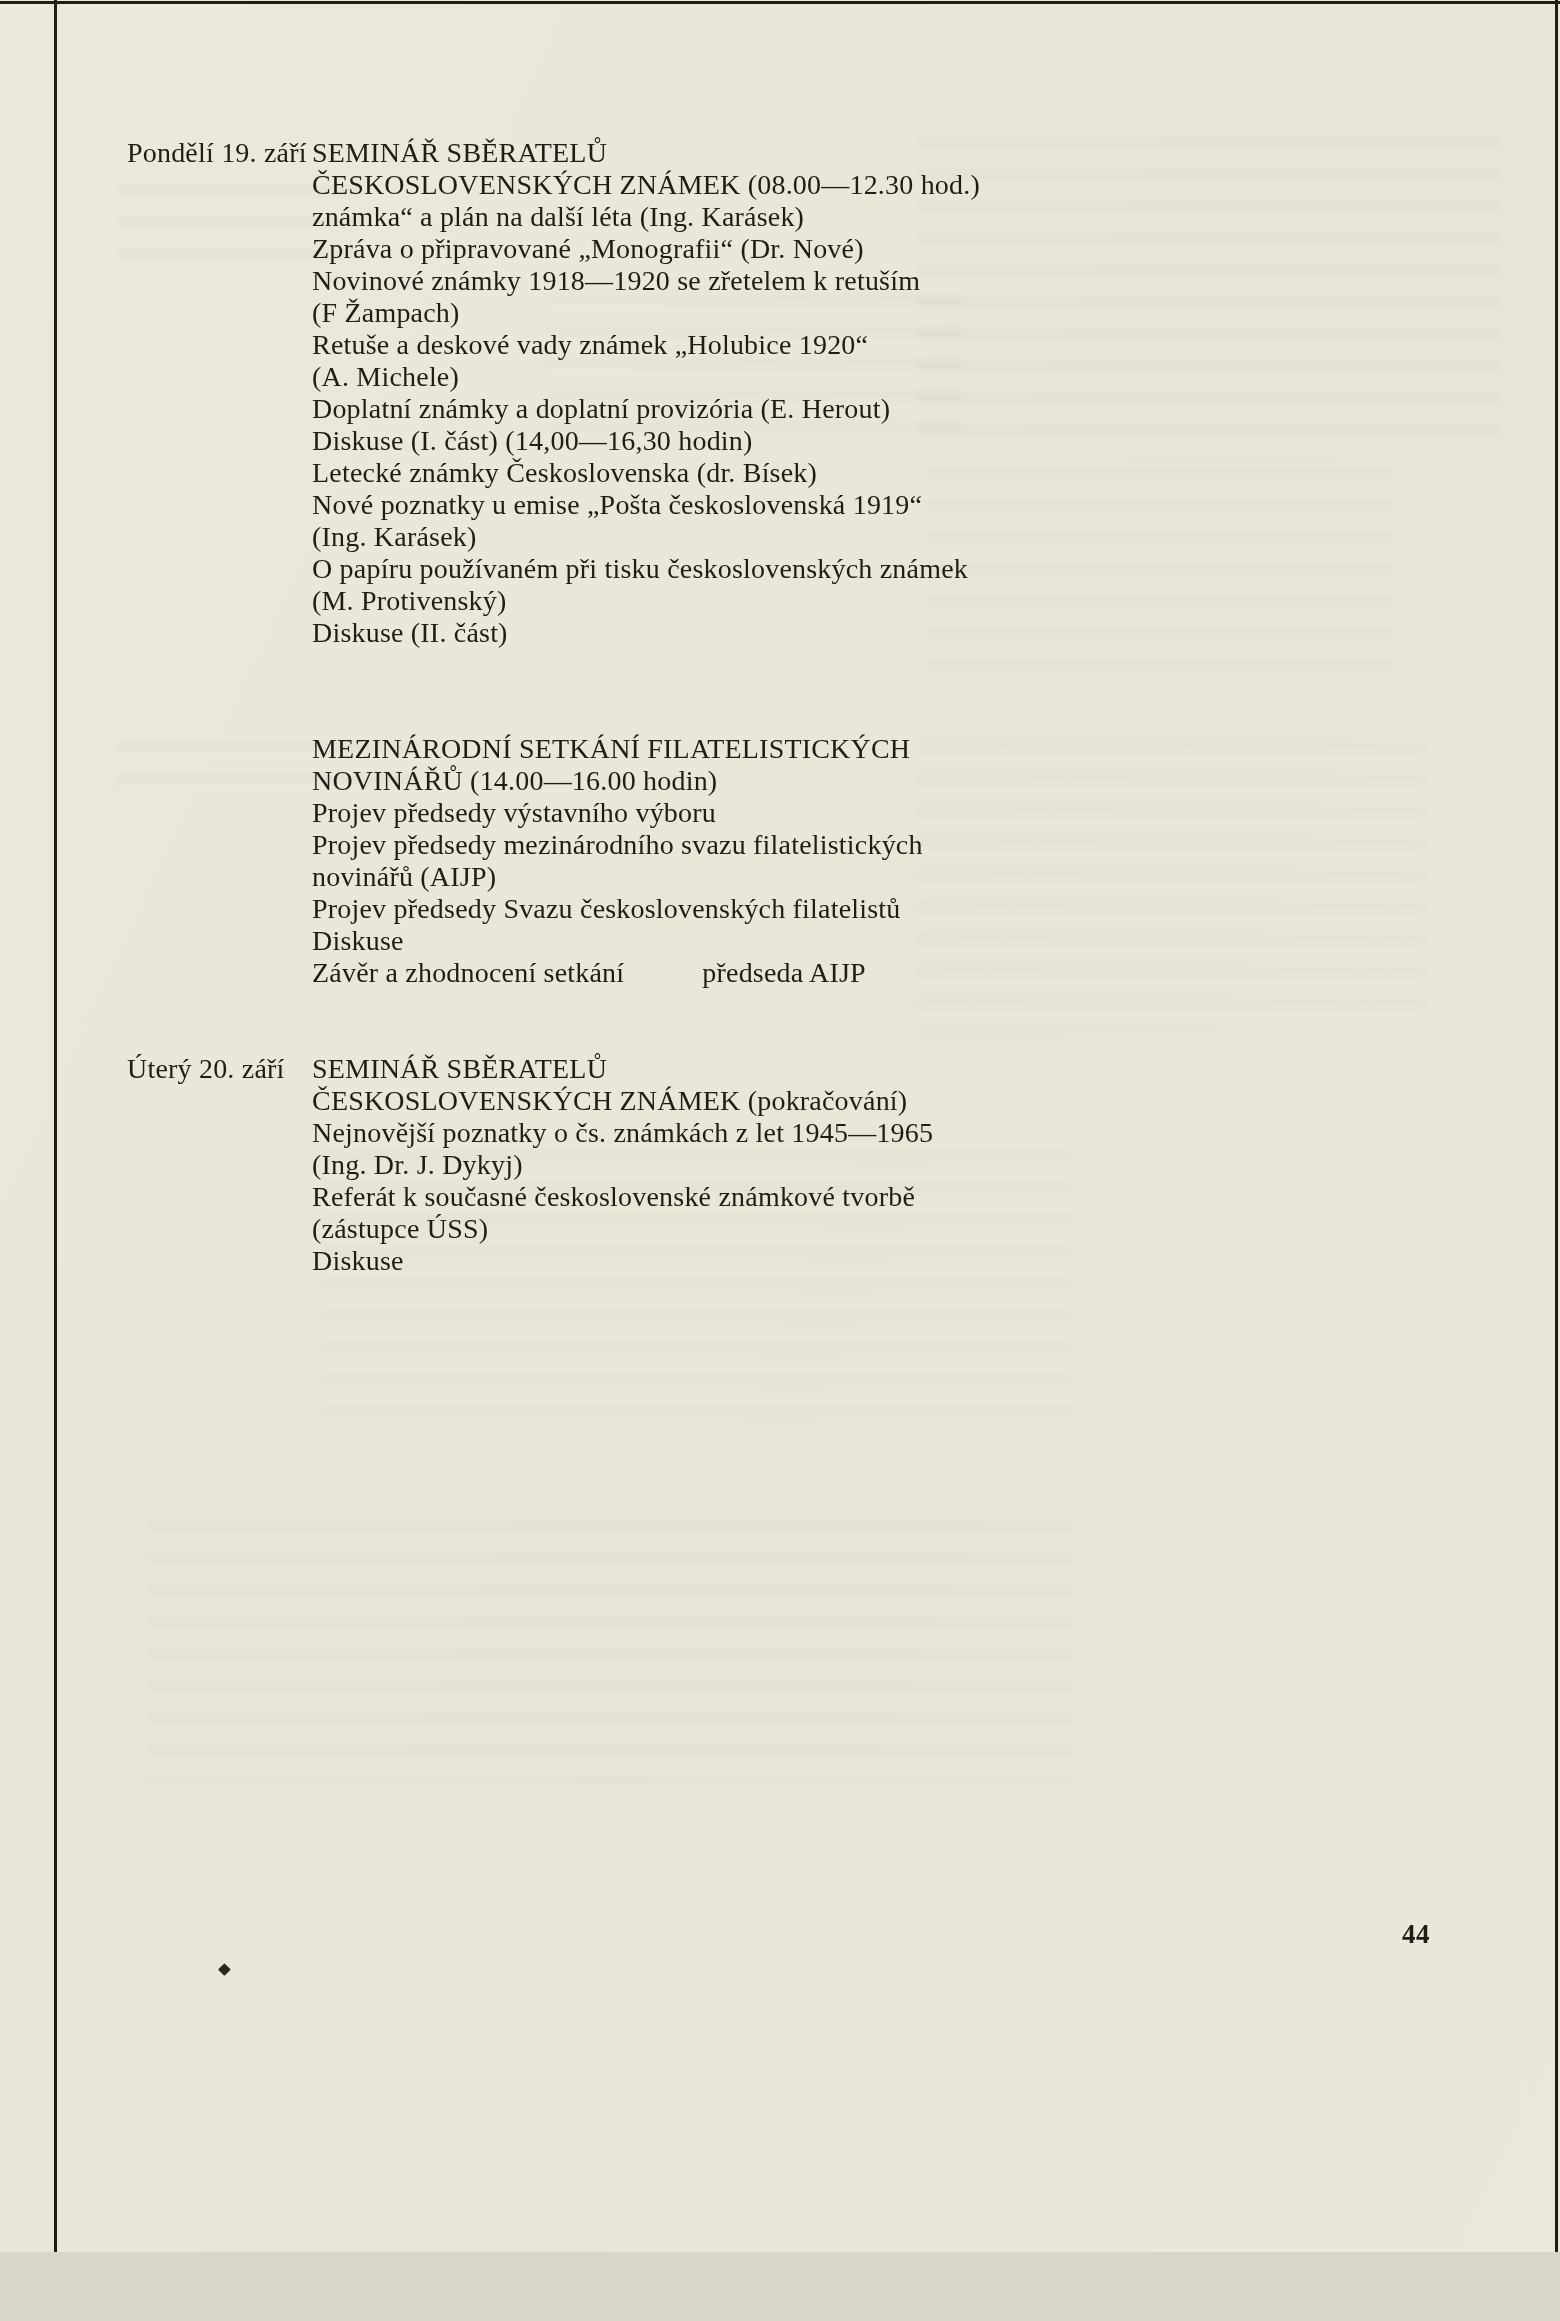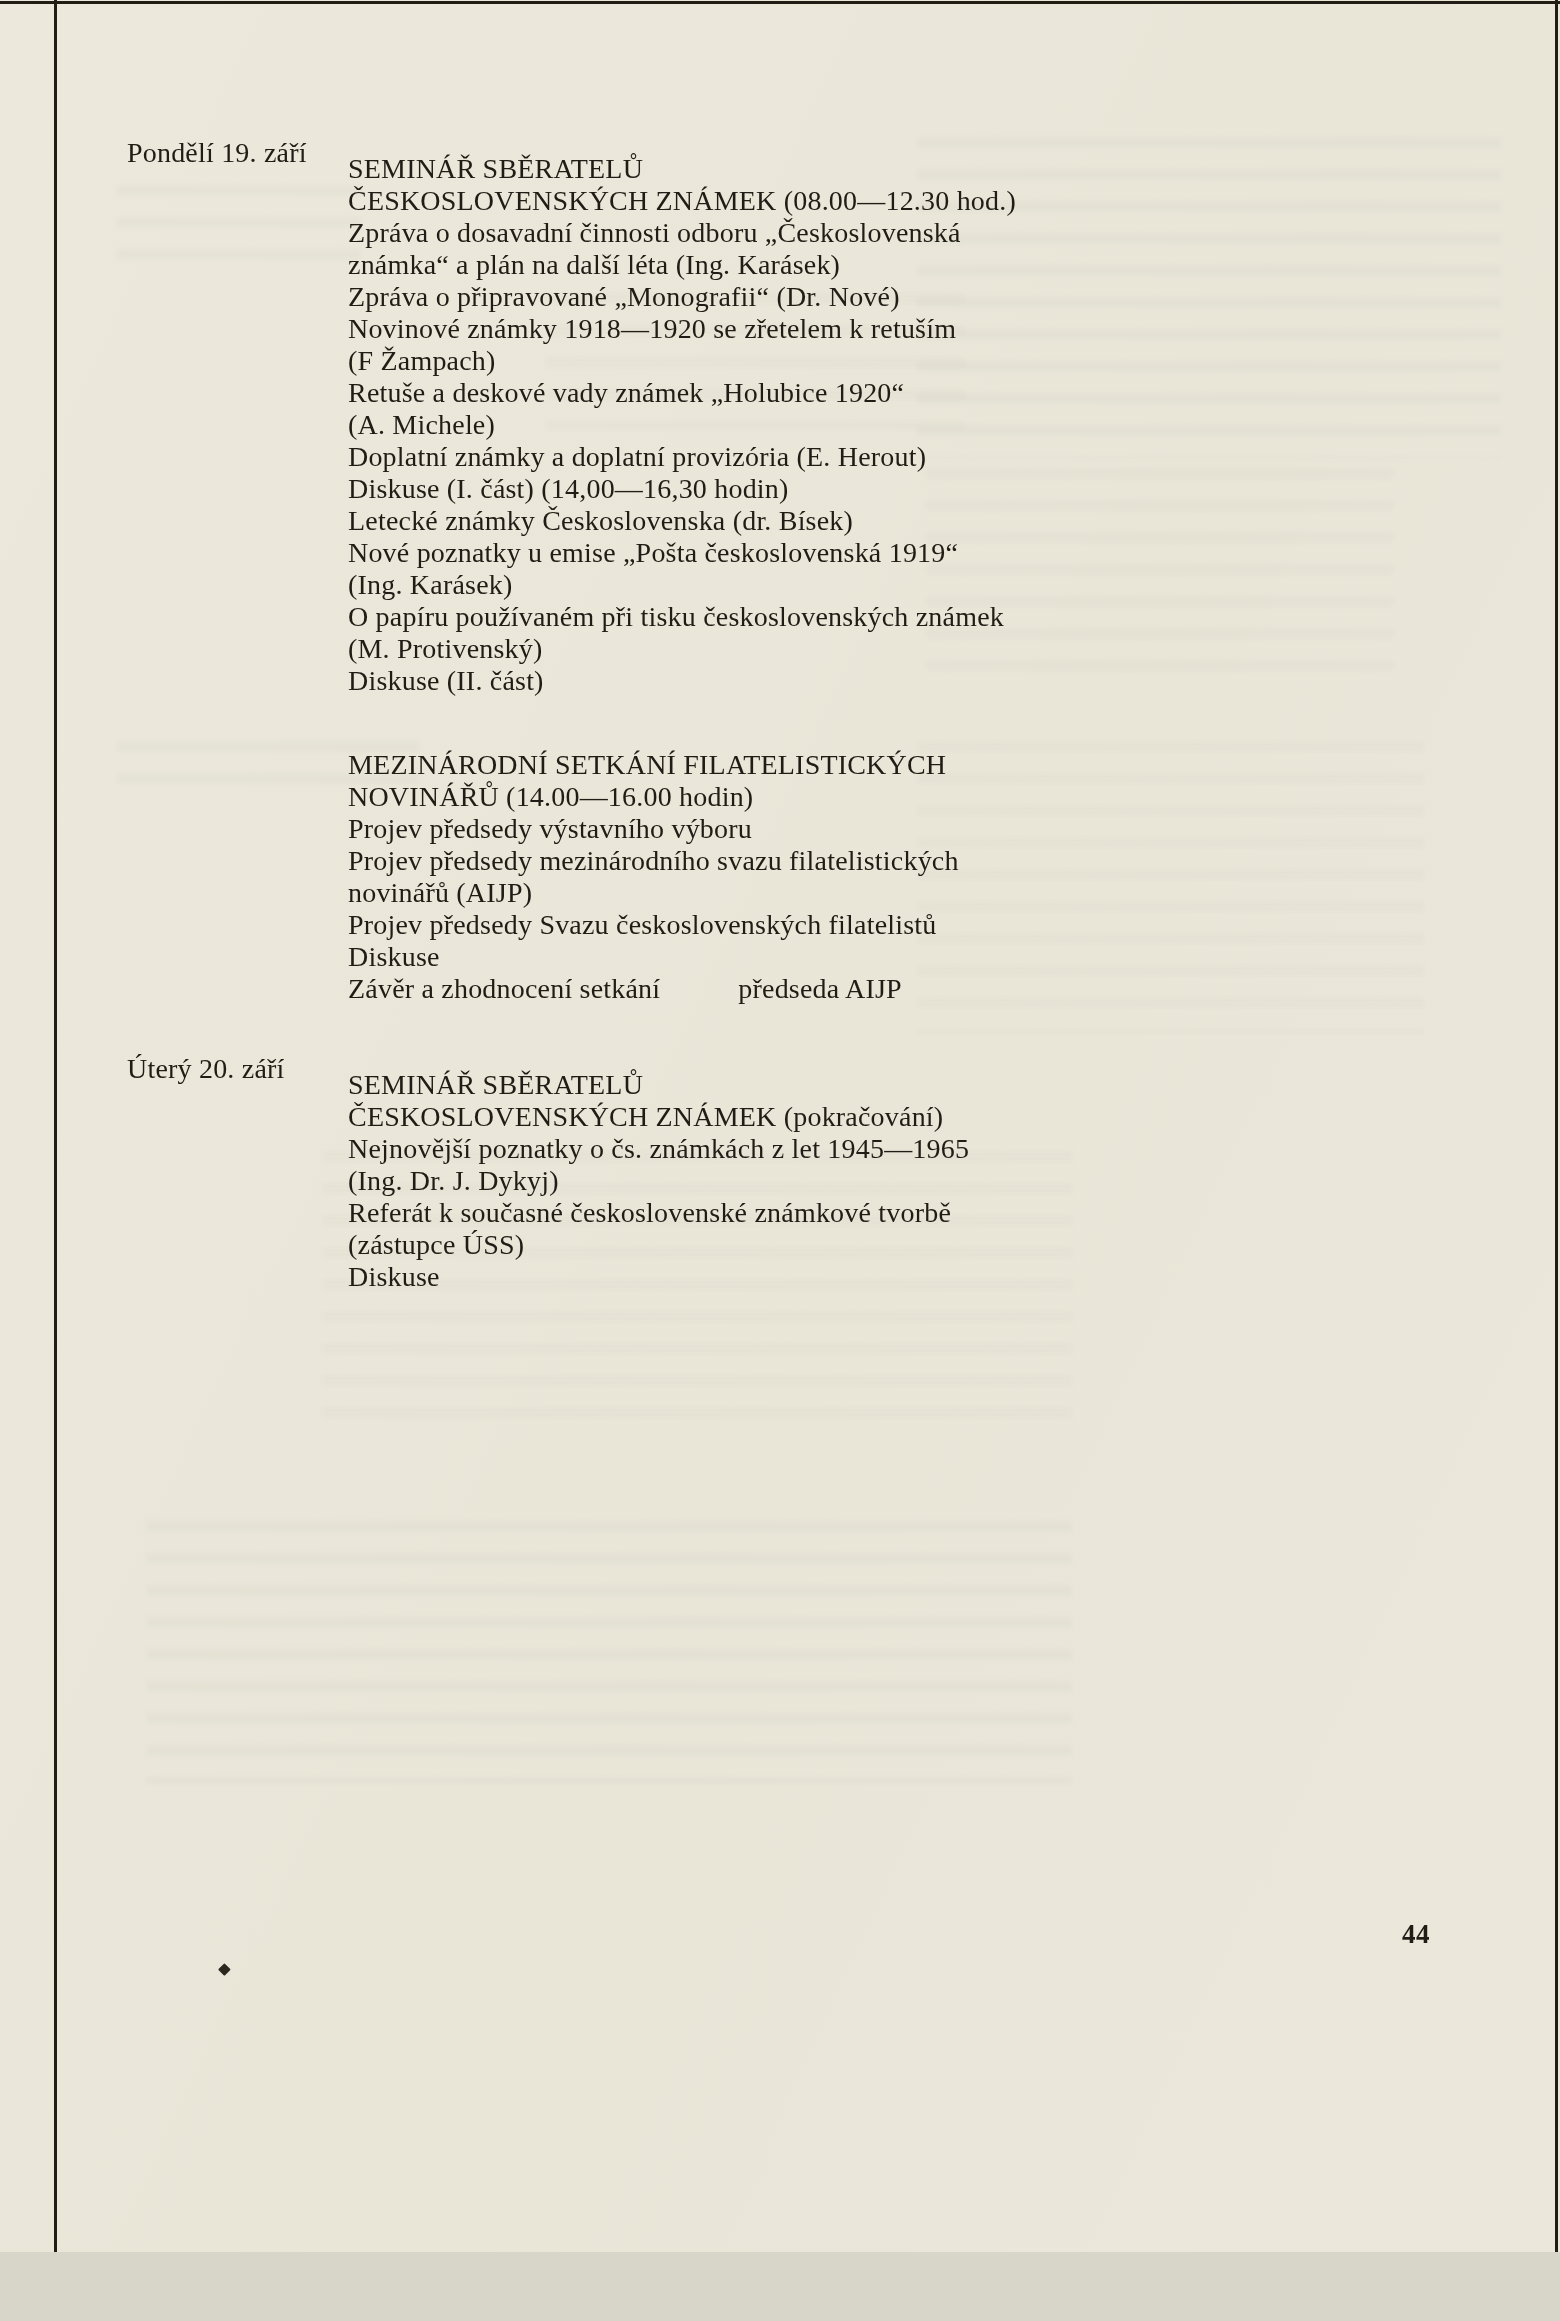--- a/index.html
+++ b/index.html
@@ -23,23 +23,22 @@
   .day-label {
     position: absolute;
     left: 127px;
     font-size: 28px;
     line-height: 32px;
     white-space: pre;
     letter-spacing: 0.2px;
   }
   .block {
     position: absolute;
-    left: 348px;
+    left: 312px;
     width: 1102px;
-    margin-top: 16px;
   }
   .line {
     font-size: 28px;
     line-height: 32px;
     white-space: pre;
     letter-spacing: 0.2px;
   }
   .line-right { margin-left: 78px; text-align: right; }
 
   .page-number {
@@ -100,21 +99,20 @@
   <div class="ghost g5"></div>
   <div class="ghost g6"></div>
   <div class="ghost g7"></div>
   <div class="ghost g8"></div>
 
   <div class="day-label" style="top:137px">Pondělí 19. září</div>
 
   <div class="block" style="top:137px">
       <div class="line">SEMINÁŘ SBĚRATELŮ</div>
       <div class="line">ČESKOSLOVENSKÝCH ZNÁMEK (08.00—12.30 hod.)</div>
-      <div class="line">Zpráva o dosavadní činnosti odboru „Československá</div>
       <div class="line">známka“ a plán na další léta (Ing. Karásek)</div>
       <div class="line">Zpráva o připravované „Monografii“ (Dr. Nové)</div>
       <div class="line">Novinové známky 1918—1920 se zřetelem k retuším</div>
       <div class="line">(F Žampach)</div>
       <div class="line">Retuše a deskové vady známek „Holubice 1920“</div>
       <div class="line">(A. Michele)</div>
       <div class="line">Doplatní známky a doplatní provizória (E. Herout)</div>
       <div class="line">Diskuse (I. část) (14,00—16,30 hodin)</div>
       <div class="line">Letecké známky Československa (dr. Bísek)</div>
       <div class="line">Nové poznatky u emise „Pošta československá 1919“</div>

